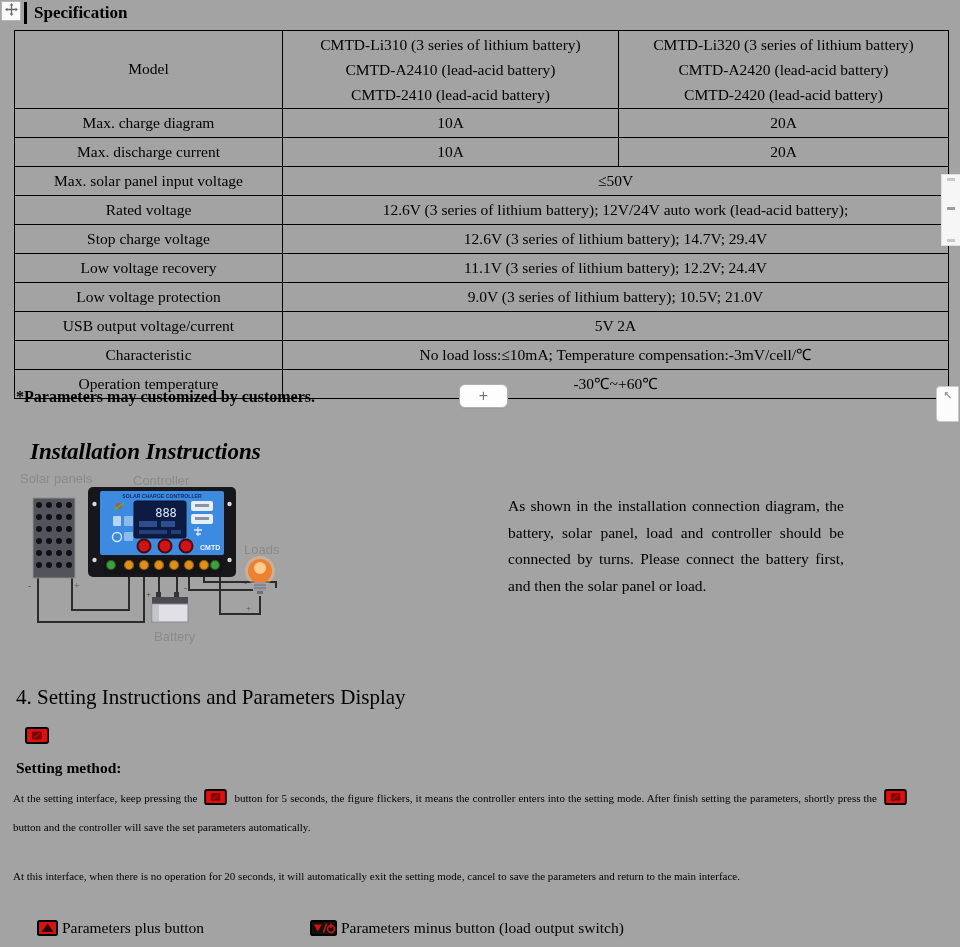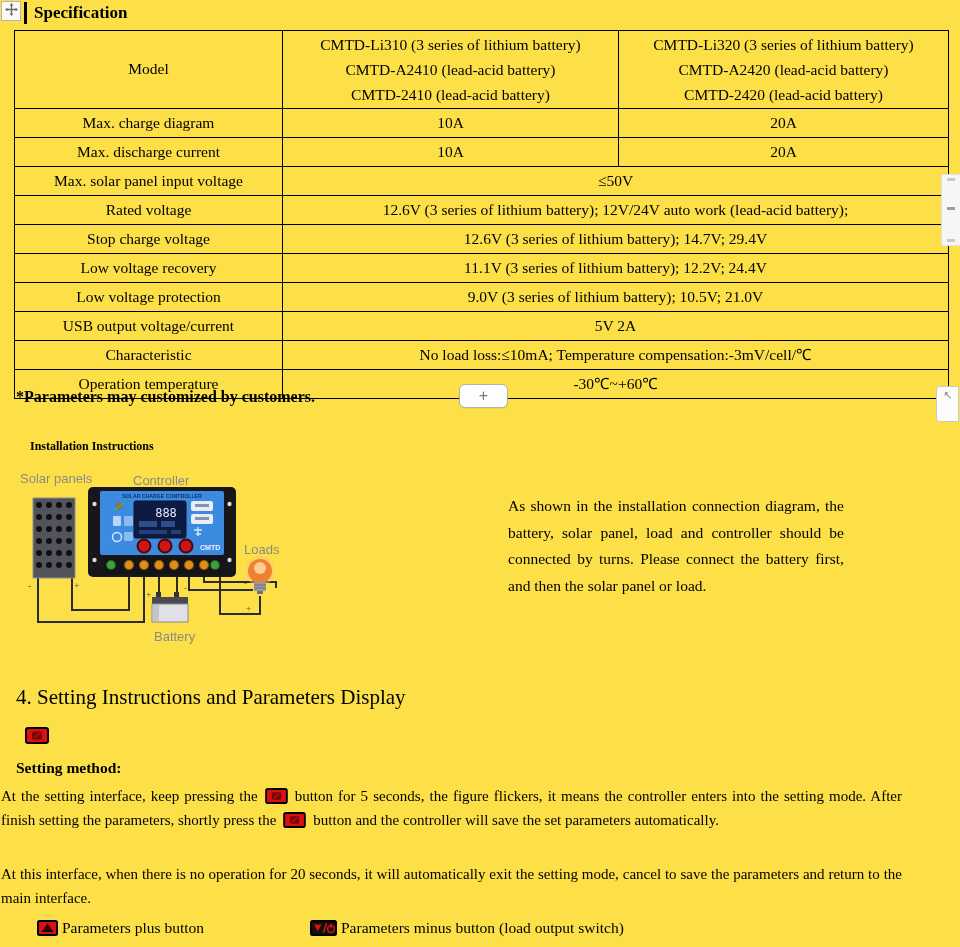--- a/index.html
+++ b/index.html
@@ -1,16 +1,16 @@
 <!DOCTYPE html>
 <html><head>
 <meta charset="utf-8">
 <style>
   html,body{margin:0;padding:0;background:#fff;}
-  .page{position:relative;width:960px;height:947px;background:#fde047;overflow:hidden;
+  .page{position:relative;width:960px;height:947px;background:#a3a3a3;overflow:hidden;
         font-family:"Liberation Serif",serif;color:#000;}
 
   
   .move-handle{position:absolute;left:1px;top:1px;width:18px;height:18px;
     border:1px solid #b5b5b5;background:#fafafa;display:flex;align-items:center;justify-content:center;}
 
   .spec-heading{position:absolute;left:24px;top:2px;display:flex;align-items:center;gap:7px;}
   .heading-bar{width:3px;height:22px;background:#000;}
   .spec-heading .txt{font-size:17px;font-weight:bold;}
 
@@ -33,30 +33,30 @@
     background:#f6f6f6;border:1px solid #e0e0e0;border-right:none;}
   .scroll-frag .cap{position:absolute;left:5px;width:8px;height:3px;background:#c9c9c9;}
   .scroll-frag .cap.t{top:3px;} .scroll-frag .cap.b{bottom:3px;}
   .scroll-frag .dash{position:absolute;left:5px;top:32px;width:8px;height:3px;background:#9d9d9d;}
 
   .corner-btn{position:absolute;left:936px;top:386px;width:23px;height:36px;
     border:1px solid #c9c9c9;border-radius:4px 0 0 4px;background:#fcfcfc;
     color:#8a8a8a;font-size:11px;text-align:center;padding-top:2px;box-sizing:border-box;
     font-family:"DejaVu Sans",sans-serif;}
 
-  .install-heading{position:absolute;left:30px;top:439px;font-size:12px;font-weight:bold;}
+  .install-heading{position:absolute;left:30px;top:439px;font-size:23px;font-weight:bold;font-style:italic;}
   .diagram{position:absolute;left:8px;top:464px;}
   .dlabel{font-family:"Liberation Sans",sans-serif;font-size:13px;fill:#8a8a8a;}
   .install-para{position:absolute;left:508px;top:493px;width:336px;
     font-size:15.5px;line-height:26.6px;text-align:justify;}
 
   .sec4-heading{position:absolute;left:16px;top:685px;font-size:21px;font-weight:normal;}
   .setting-caption{position:absolute;left:25px;top:727px;display:flex;align-items:center;gap:4px;font-size:15.5px;}
   .method-label{position:absolute;left:16px;top:759px;font-size:15.5px;font-weight:bold;}
-  .para{position:absolute;left:1px;width:901px;font-size:15px;line-height:24px;text-align:justify;}
+  .para{position:absolute;left:13px;width:901px;font-size:11px;line-height:29px;text-align:justify;}
   .para1{top:784px;} .para2{top:862px;}
   .inline-icon{display:inline-block;vertical-align:-3px;margin:0 7px;}
   .cap-line{position:absolute;top:919px;display:flex;align-items:center;gap:4px;font-size:15.5px;}
   .cap-plus{left:25px;padding-left:12px;} .cap-minus{left:310px;}
 </style>
 </head>
 <body>
 
 <div class="page">
 

